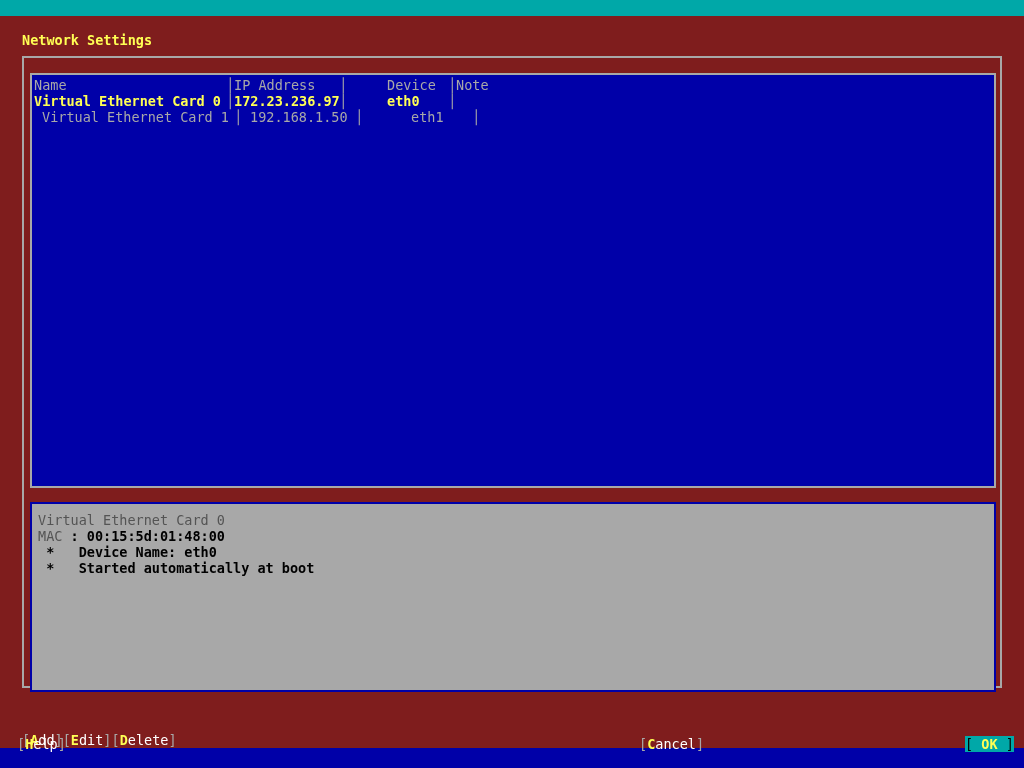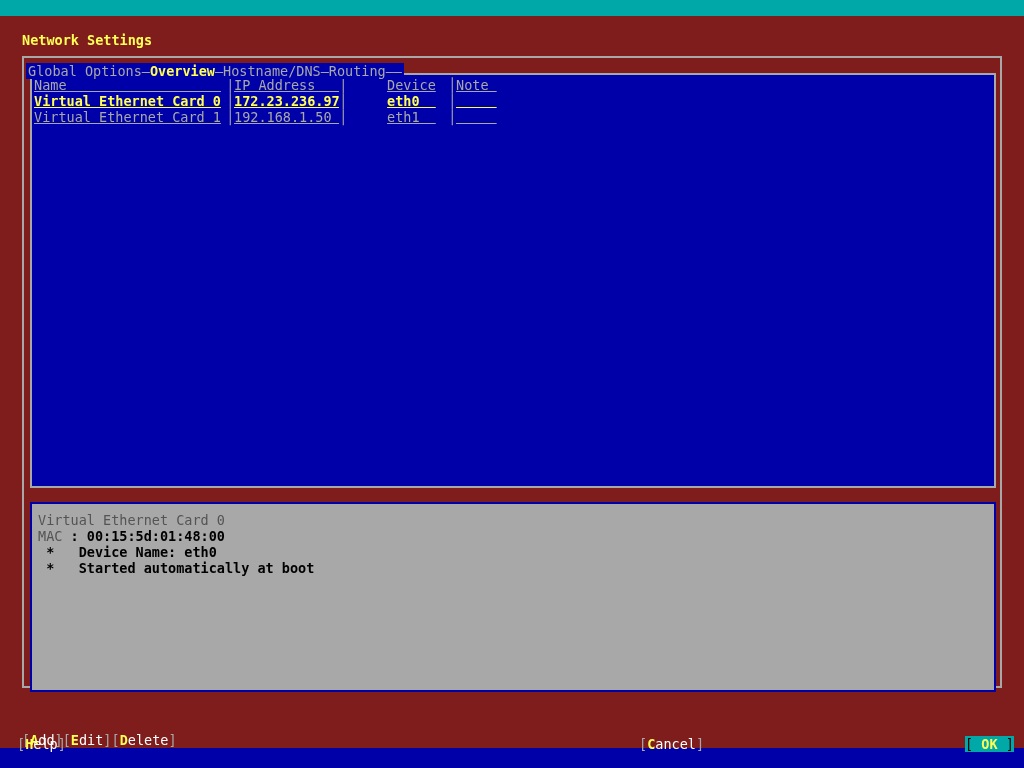--- a/index.html
+++ b/index.html
@@ -110,35 +110,34 @@
     height: 16px;
     line-height: 16px;
     white-space: pre;
     display: block;
   }
   .cell {
     display: inline-block;
     white-space: pre;
     overflow: hidden;
     vertical-align: top;
-    text-decoration: underline;
   }
   .c-name   { width: 192px; }
   .c-ip     { width: 105px; }
   .c-dev    { width: 61px; padding-left: 40px; }
   .c-note   { width: 60px; }
   .vsep {
     display: inline-block;
     width: 8px;
     color: #a8a8a8;
     white-space: pre;
   }
   .hdr   { color: #a8a8a8; }
   .rowsel { color: #ffff54; font-weight: bold; }
-  .rownorm { color: #a8a8a8; }
+  .rownorm { color: #a8a8a8; margin-left: 8px; }
 
   
   .detailbox {
     position: absolute;
     left: 30px;
     top: 486px;
     width: 966px;
     height: 190px;
     background: #a8a8a8;
     border: 2px solid #0000a8;
@@ -212,21 +211,20 @@
   <span>YaST2 - lan @ scg-uat</span>
 </div>
 
 <div class="desktop">
 
   <div class="heading">Network Settings</div>
 
   <div class="tabframe-topline"></div>
   <div class="tabframe"></div>
 
-  <div class="tabstrip" id="tabstrip"><span class="tab">Global Options</span><span class="tabsep">—</span><span class="tab active">Overview</span><span class="tabsep">—</span><span class="tab">Hostname/DNS</span><span class="tabsep">—</span><span class="tab">Routing</span><span class="tabsep">——</span></div>
 
   <div class="tablebox">
     <div class="table" id="table-body"><div class="trow"><span class="cell c-name hdr">Name                   </span><span class="vsep">│</span><span class="cell c-ip hdr">IP Address   </span><span class="vsep">│</span><span class="cell c-dev hdr">Device</span><span class="vsep">│</span><span class="cell c-note hdr">Note </span></div><div class="trow"><span class="cell c-name rowsel">Virtual Ethernet Card 0</span><span class="vsep">│</span><span class="cell c-ip rowsel">172.23.236.97</span><span class="vsep">│</span><span class="cell c-dev rowsel">eth0  </span><span class="vsep">│</span><span class="cell c-note rowsel">     </span></div><div class="trow"><span class="cell c-name rownorm">Virtual Ethernet Card 1</span><span class="vsep">│</span><span class="cell c-ip rownorm">192.168.1.50 </span><span class="vsep">│</span><span class="cell c-dev rownorm">eth1  </span><span class="vsep">│</span><span class="cell c-note rownorm">     </span></div></div>
   </div>
 
   <div class="detailbox">
     <div class="detail-inner" id="detail-inner">
         <div class="dline"><span class="dlabel">Virtual Ethernet Card 0</span></div>
         <div class="dline"><span class="dlabel">MAC </span><span class="dvalue">: </span><span class="dvalue">00:15:5d:01:48:00</span></div>
         <div class="dline"><span class="dbullet"> *   </span><span class="dvalue">Device Name: eth0</span></div>

